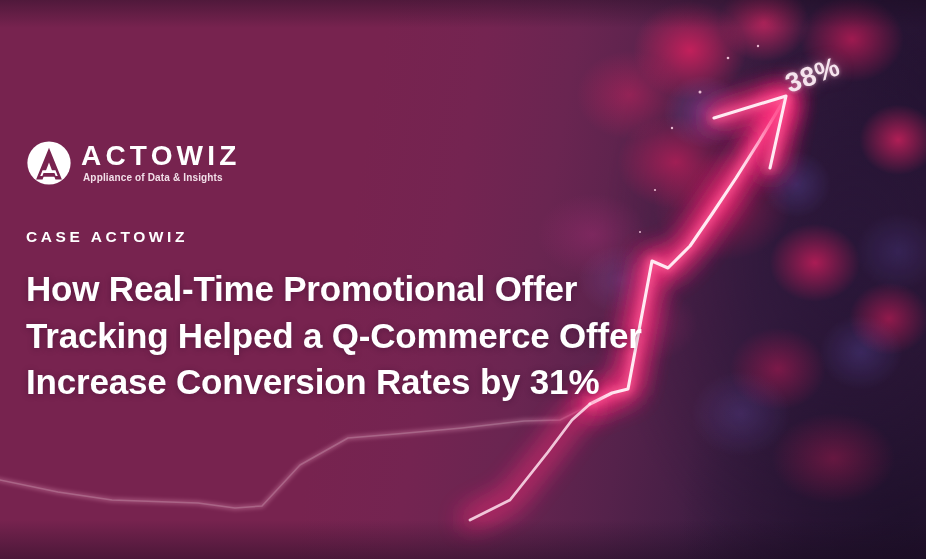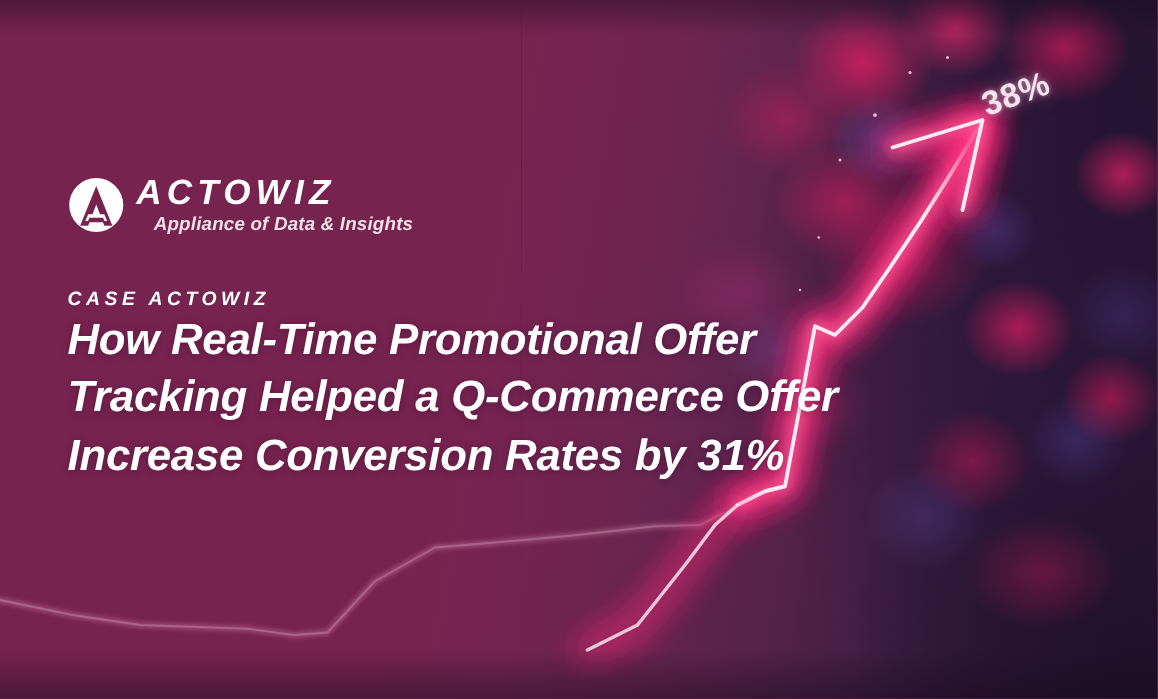--- a/index.html
+++ b/index.html
@@ -76,57 +76,57 @@
       linear-gradient(to bottom, rgba(22,10,30,.40) 0%, rgba(22,10,30,0) 5%,
                                  rgba(22,10,30,0) 93%, rgba(22,10,30,.45) 100%);
   }
 
   
   #chart-svg { position:absolute; inset:0; width:926px; height:559px; }
 
   
   .content {
     position:absolute;
-    left:54px; top:140px;
+    left:26px; top:140px;
     width:740px;
-    font-style:italic;
   }
 
   
   .logo-row { display:flex; align-items:center; gap:9px; }
   .logo-mark { width:46px; height:46px; flex:0 0 46px; }
   .logo-text { display:flex; flex-direction:column; justify-content:center; }
   .logo-word {
     color:#ffffff;
     font-size:28px;
     font-weight:bold;
     letter-spacing:4.2px;
     line-height:1.02;
   }
   .logo-tag {
     color:#f2dfe8;
-    font-size:15px;
+    font-size:10px;
     font-weight:bold;
     letter-spacing:.15px;
     line-height:1.2;
     margin-top:2px;
-    margin-left:14px;
+    margin-left:2px;
   }
 
   
   .eyebrow {
     margin-top:42px;
     color:#ffffff;
     font-size:15.5px;
     font-weight:bold;
     letter-spacing:3.6px;
   }
 
   
   .headline {
+    margin-top:20px;
     color:#ffffff;
     font-size:35px;
     font-weight:bold;
     line-height:1.33;
     letter-spacing:-.2px;
     text-shadow:0 1px 6px rgba(40,8,40,.35);
   }
   .headline .line { display:block; white-space:nowrap; }
 
   

